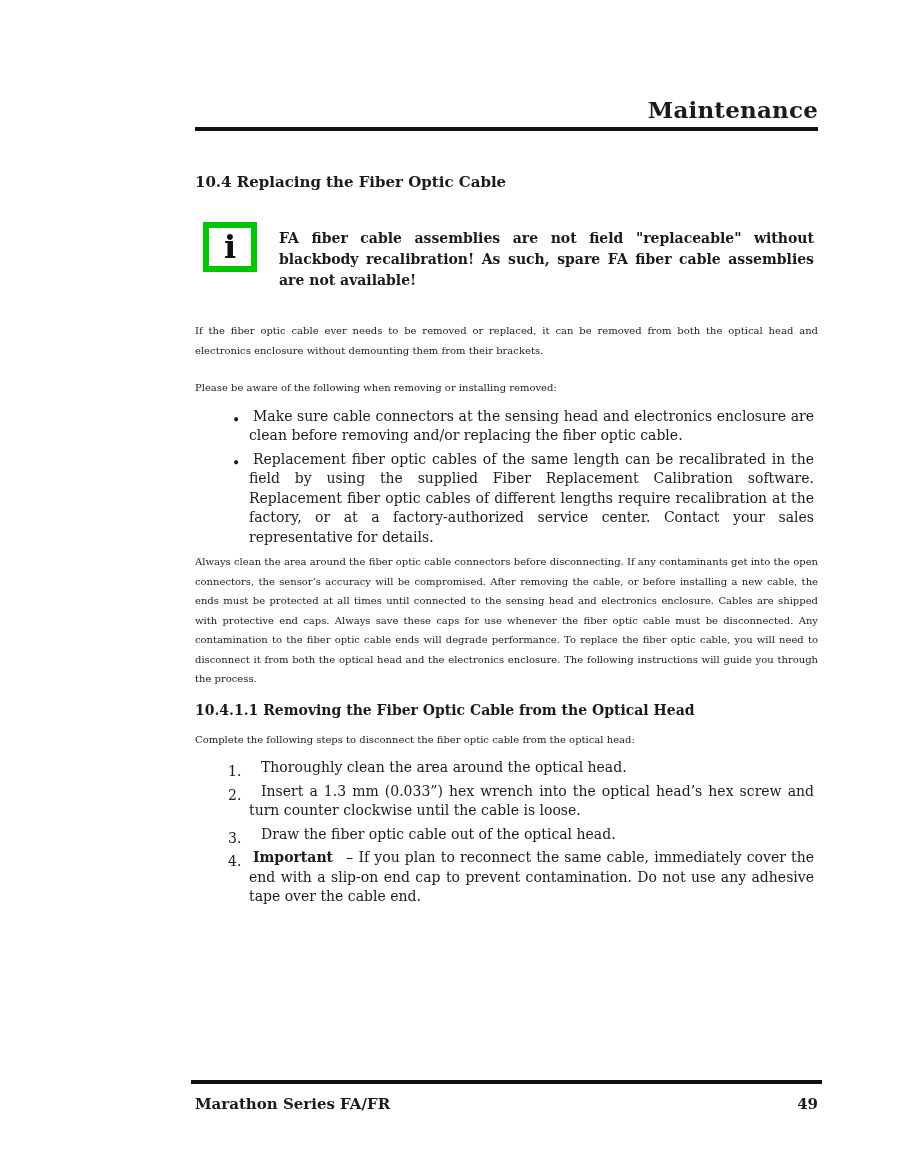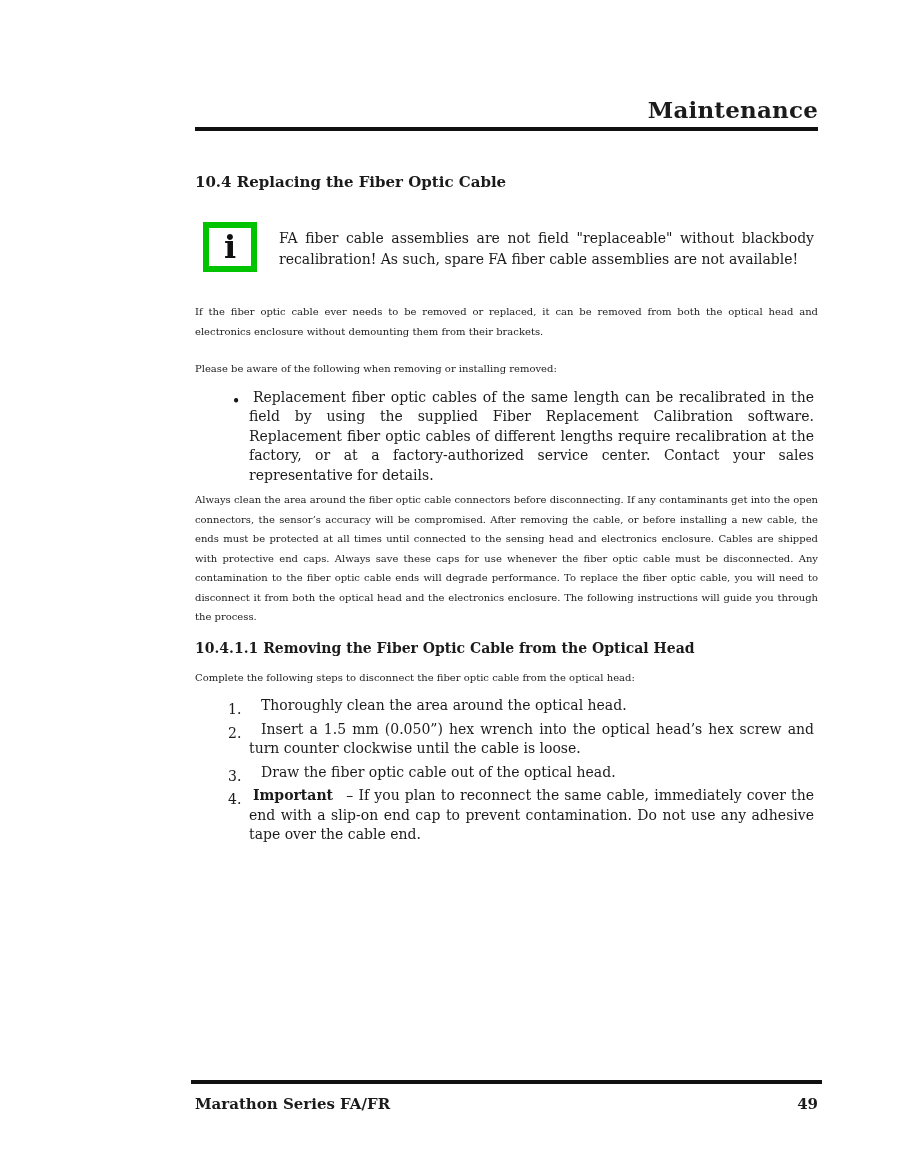--- a/index.html
+++ b/index.html
@@ -60,21 +60,21 @@
     justify-content: center;
     font-weight: bold;
     font-size: 32px;
     line-height: 1;
     color: #111111;
   }
   .note-text {
     margin-left: 18px;
     padding-top: 6px;
     flex: 1 1 auto;
-    font-weight: normal;
+    font-weight: bold;
     font-size: 14px;
     line-height: 21px;
     text-align: justify;
   }
   p.body {
     font-size: 10px;
     line-height: 19.5px;
     text-align: justify;
   }
   .para1 { margin-top: 26px; }
@@ -155,20 +155,21 @@
       <div class="note-text">FA fiber cable assemblies are not field "replaceable" without blackbody recalibration! As such, spare FA fiber cable assemblies are not available!</div>
     </div>
 
     <p class="body para1">If the fiber optic cable ever needs to be removed or replaced, it can be removed from both the optical head and electronics enclosure without demounting them from their brackets.</p>
 
     <p class="body para2">Please be aware of the following when removing or installing removed:</p>
 
     <ul class="bullets">
       <li>
         <span class="marker">•</span>
+        <span>Make sure cable connectors at the sensing head and electronics enclosure are clean before removing and/or replacing the fiber optic cable.</span>
       </li>
       <li>
         <span class="marker">•</span>
         <span>Replacement fiber optic cables of the same length can be recalibrated in the field by using the supplied Fiber Replacement Calibration software. Replacement fiber optic cables of different lengths require recalibration at the factory, or at a factory-authorized service center. Contact your sales representative for details.</span>
       </li>
     </ul>
 
     <p class="body para3">Always clean the area around the fiber optic cable connectors before disconnecting. If any contaminants get into the open connectors, the sensor’s accuracy will be compromised. After removing the cable, or before installing a new cable, the ends must be protected at all times until connected to the sensing head and electronics enclosure. Cables are shipped with protective end caps. Always save these caps for use whenever the fiber optic cable must be disconnected. Any contamination to the fiber optic cable ends will degrade performance. To replace the fiber optic cable, you will need to disconnect it from both the optical head and the electronics enclosure. The following instructions will guide you through the process.</p>
 
 
@@ -176,21 +177,21 @@
 
     <p class="body para4">Complete the following steps to disconnect the fiber optic cable from the optical head:</p>
 
     <ol class="steps">
       <li>
         <span class="num">1.</span>
         <span class="bold"></span><span>Thoroughly clean the area around the optical head.</span>
       </li>
       <li>
         <span class="num">2.</span>
-        <span class="bold"></span><span>Insert a 1.5 mm (0.050”) hex wrench into the optical head’s hex screw and turn counter clockwise until the cable is loose.</span>
+        <span class="bold"></span><span>Insert a 1.3 mm (0.033”) hex wrench into the optical head’s hex screw and turn counter clockwise until the cable is loose.</span>
       </li>
       <li>
         <span class="num">3.</span>
         <span class="bold"></span><span>Draw the fiber optic cable out of the optical head.</span>
       </li>
       <li>
         <span class="num">4.</span>
         <span class="bold">Important</span><span> – If you plan to reconnect the same cable, immediately cover the end with a slip-on end cap to prevent contamination. Do not use any adhesive tape over the cable end.</span>
       </li>
     </ol>

